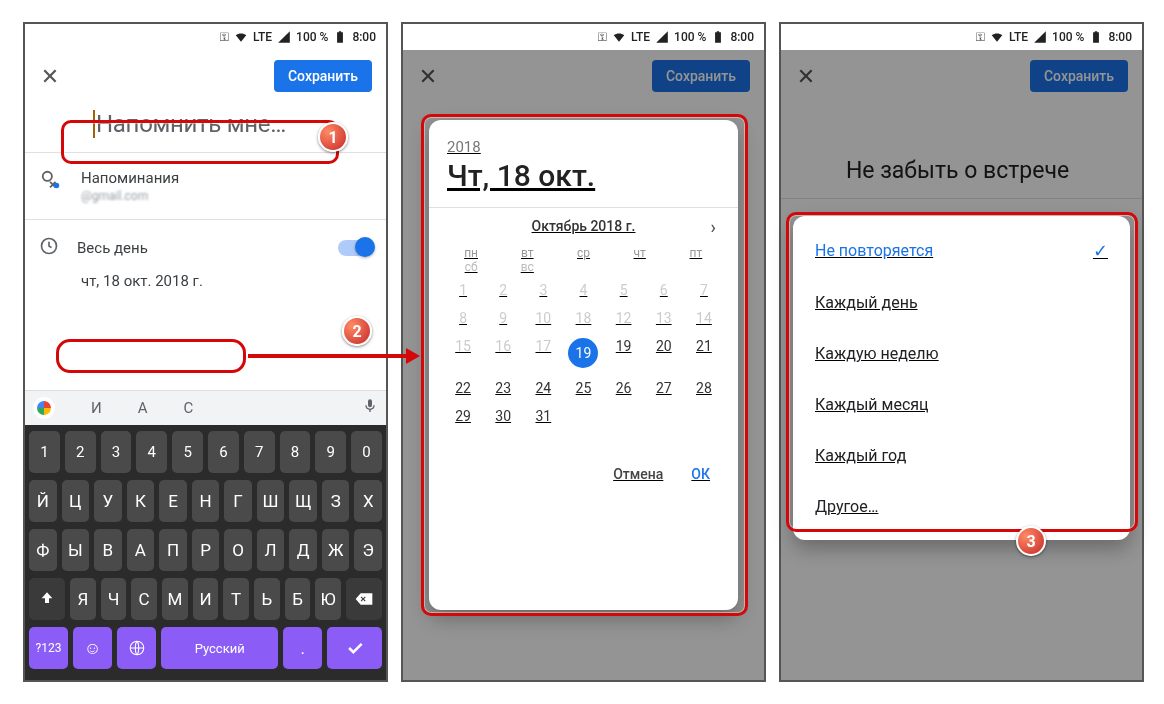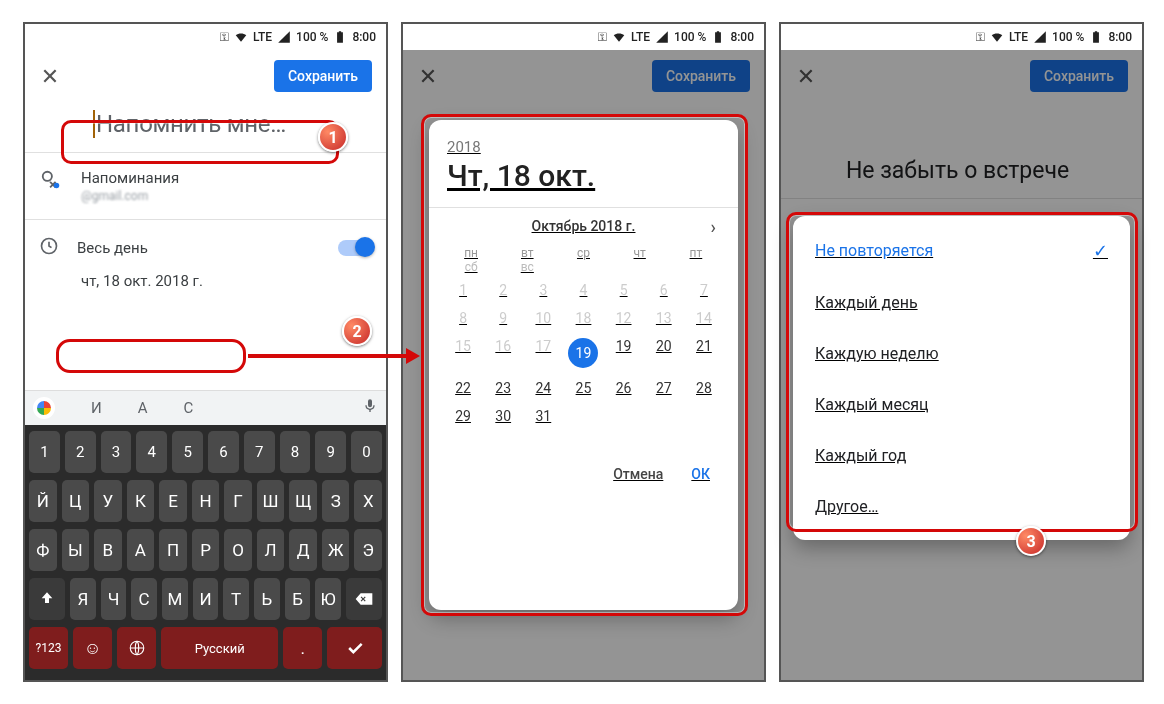--- a/index.html
+++ b/index.html
@@ -26,21 +26,21 @@
   .datetxt { font-size:15px; color:#3c4043; padding:2px 14px 2px 14px;}
 
   
   .googlebar { background:#f1f3f4; display:flex; align-items:center; padding:6px 8px; gap:36px; font-size:15px; color:#5f6368; border-top:1px solid #ddd;}
   .ggl { width:22px; height:22px; border-radius:50%; background:conic-gradient(#ea4335 0 25%, #fbbc05 0 50%, #34a853 0 75%, #4285f4 0); display:inline-block; border:4px solid #fff; box-sizing:border-box;}
   .kbd { background:#2b2b2b; padding:6px 4px 4px; }
   .krow { display:flex; gap:5px; margin-bottom:7px; justify-content:center;}
   .key { background:#4a4a4a; color:#fff; flex:1; height:42px; border-radius:5px; display:flex; align-items:center; justify-content:center; font-size:17px; }
   .key.num { font-size:15px;}
   .key.shift, .key.bksp { background:#3a3a3a; flex:1.4; }
-  .krow.bottom .key{ background:#7f1d1d;}
+  .krow.bottom .key{ background:#8b5cf6;}
   .key.space { flex:3; background:#4a4a4a; font-size:13px;}
   .key.enter { background:#2bd9b4; flex:1.4;}
 
   
   .scrim { position:absolute; inset:0; background:rgba(0,0,0,.42);}
   .dialog { position:absolute; background:#fff; border-radius:12px; box-shadow:0 8px 20px rgba(0,0,0,.3);text-decoration:underline; }
   .caldlg { left:26px; right:26px; top:96px; bottom:70px; padding:18px 14px 8px;}
   .caldlg .yr { color:#777; font-size:15px; padding-left:4px;}
   .caldlg .bigdate { font-size:30px; font-weight:500; color:#222; padding:2px 4px 14px;}
   .calnav { display:flex; align-items:center; justify-content:center; position:relative; font-size:14px; font-weight:500; color:#333; padding:10px 0 12px;}

